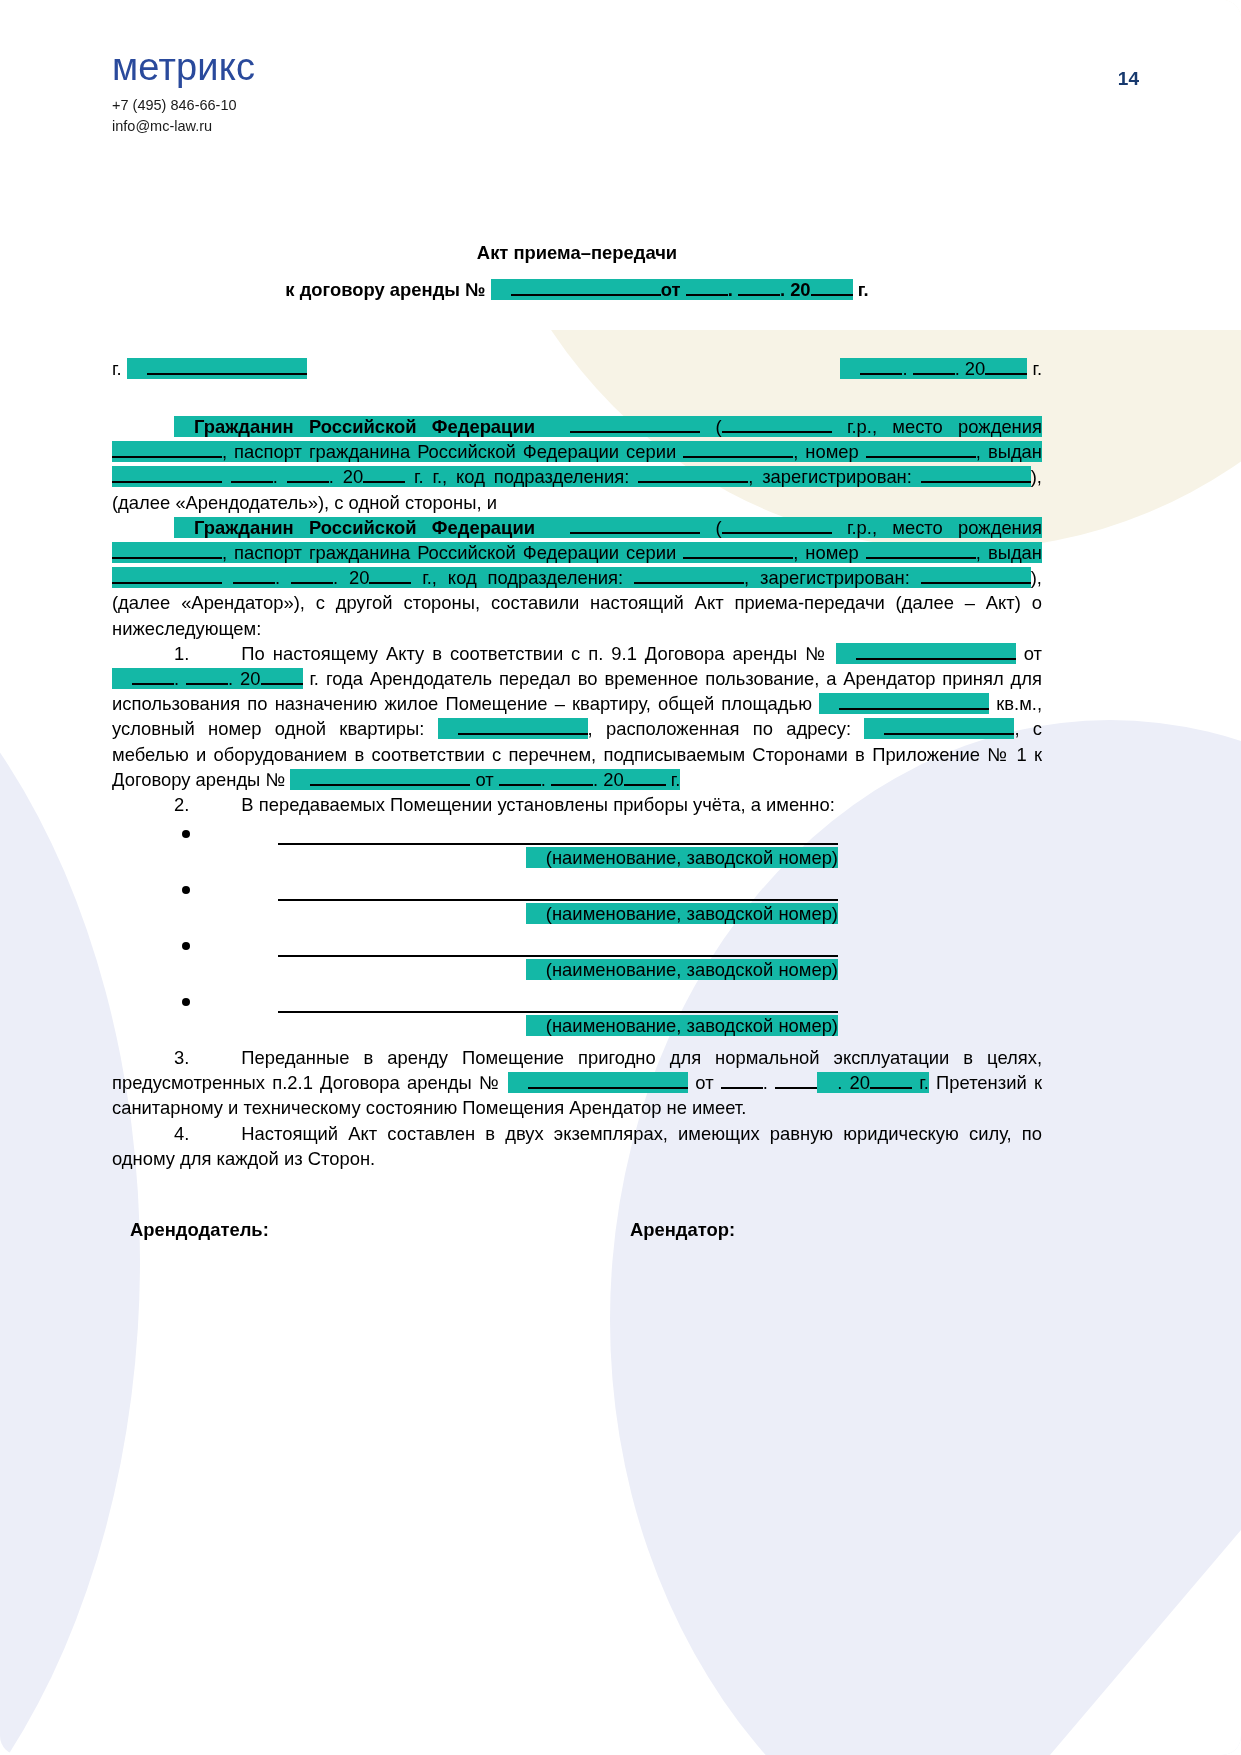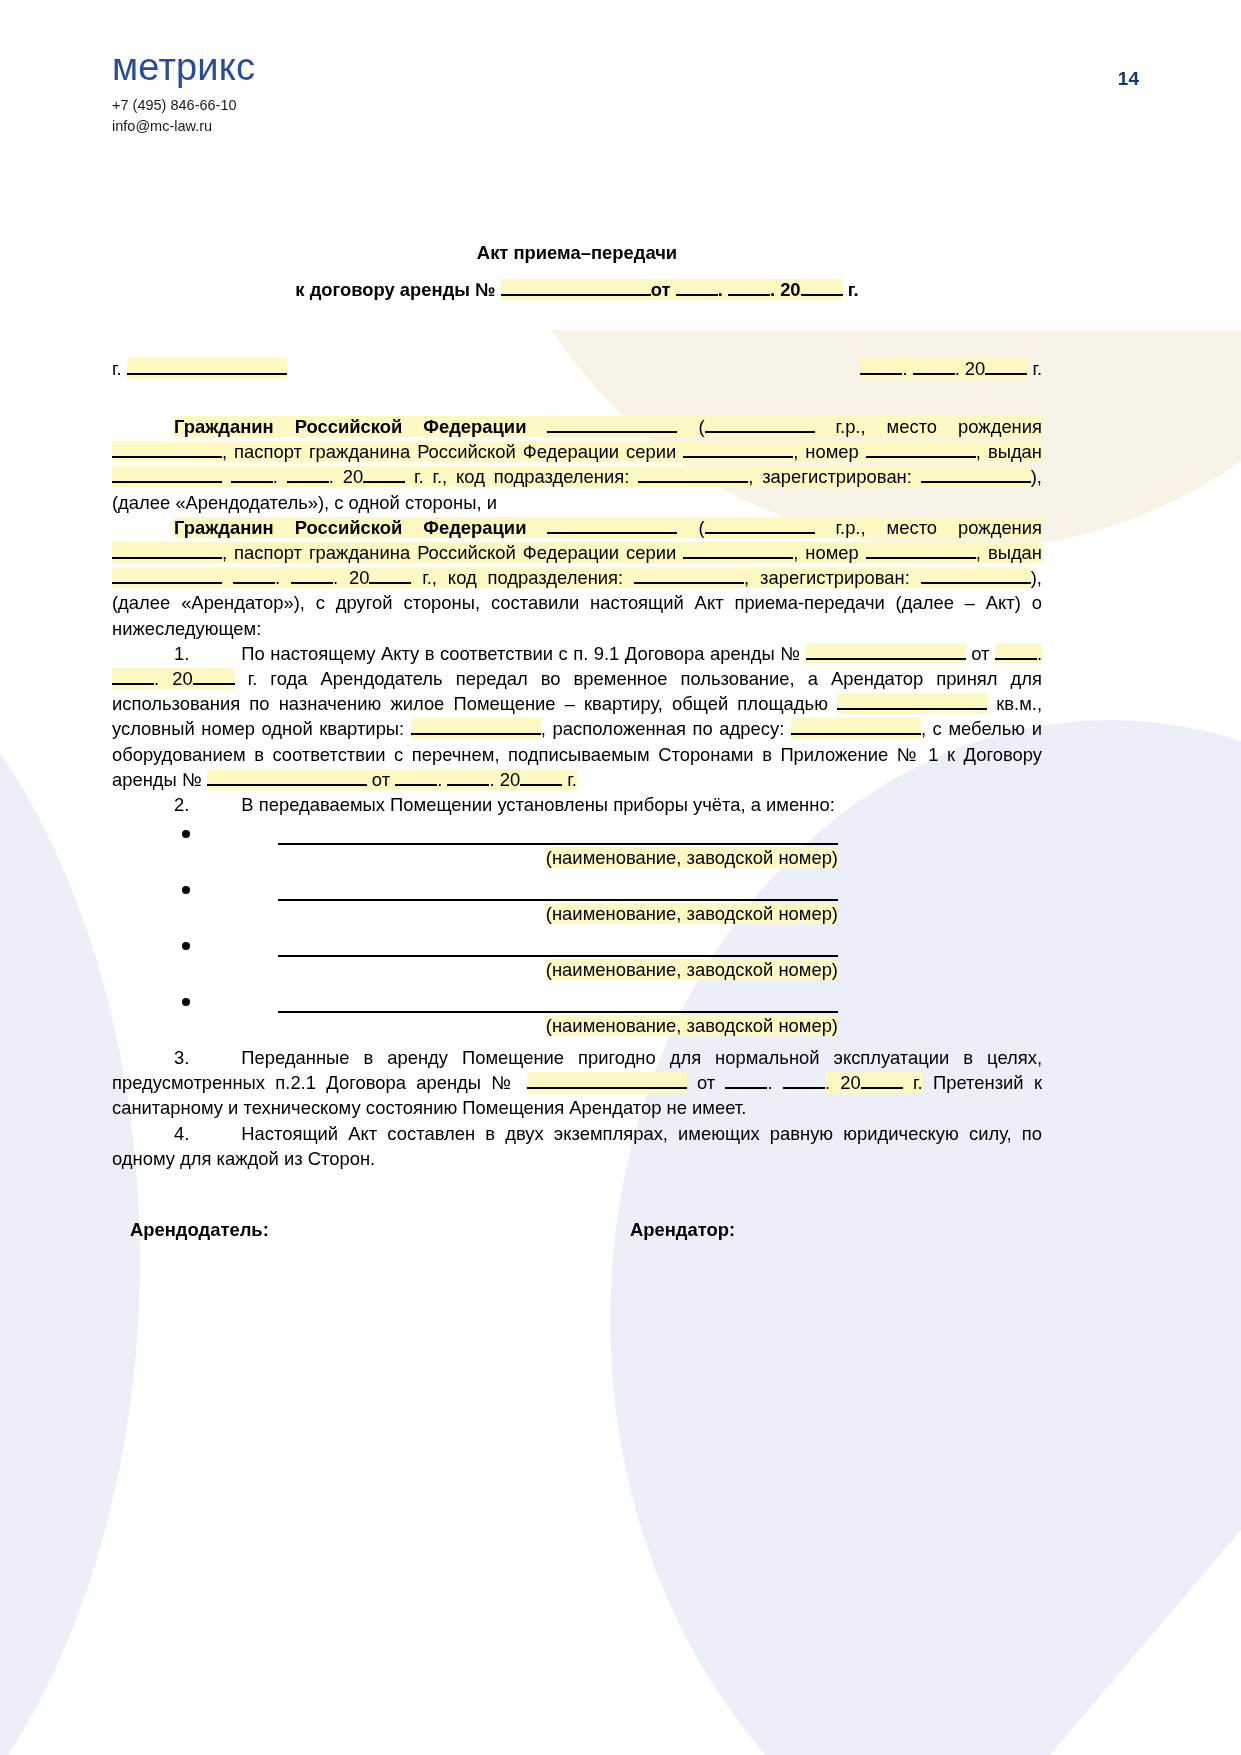--- a/index.html
+++ b/index.html
@@ -10,20 +10,21 @@
   }
   body {
     font-family: "Liberation Sans", sans-serif;
   }
   .page {
     position: relative;
     width: 1241px;
     height: 1755px;
     background: #ffffff;
     overflow: hidden;
+    border-radius: 19px;
   }
 
   
   .deco-beige {
     position: absolute;
     top: -430px;
     left: 470px;
     width: 980px;
     height: 980px;
     border-radius: 50%;
@@ -136,21 +137,21 @@
     font-size: 18.4px;
     line-height: 1.37;
   }
   .para.indent::before {
     content: "";
     display: inline-block;
     width: 62px;
   }
   .block-parties { margin-top: 33px; }
 
-  .hl { background: #fef9c3; }
+  .hl { background: #14b8a6; padding-left: 20px; }
   .b  { font-weight: bold; }
 
   
   .u {
     display: inline-block;
     border-bottom: 2px solid #000;
     vertical-align: baseline;
   }
   .u.w110 { width: 110px; }
   .u.w130 { width: 130px; }

